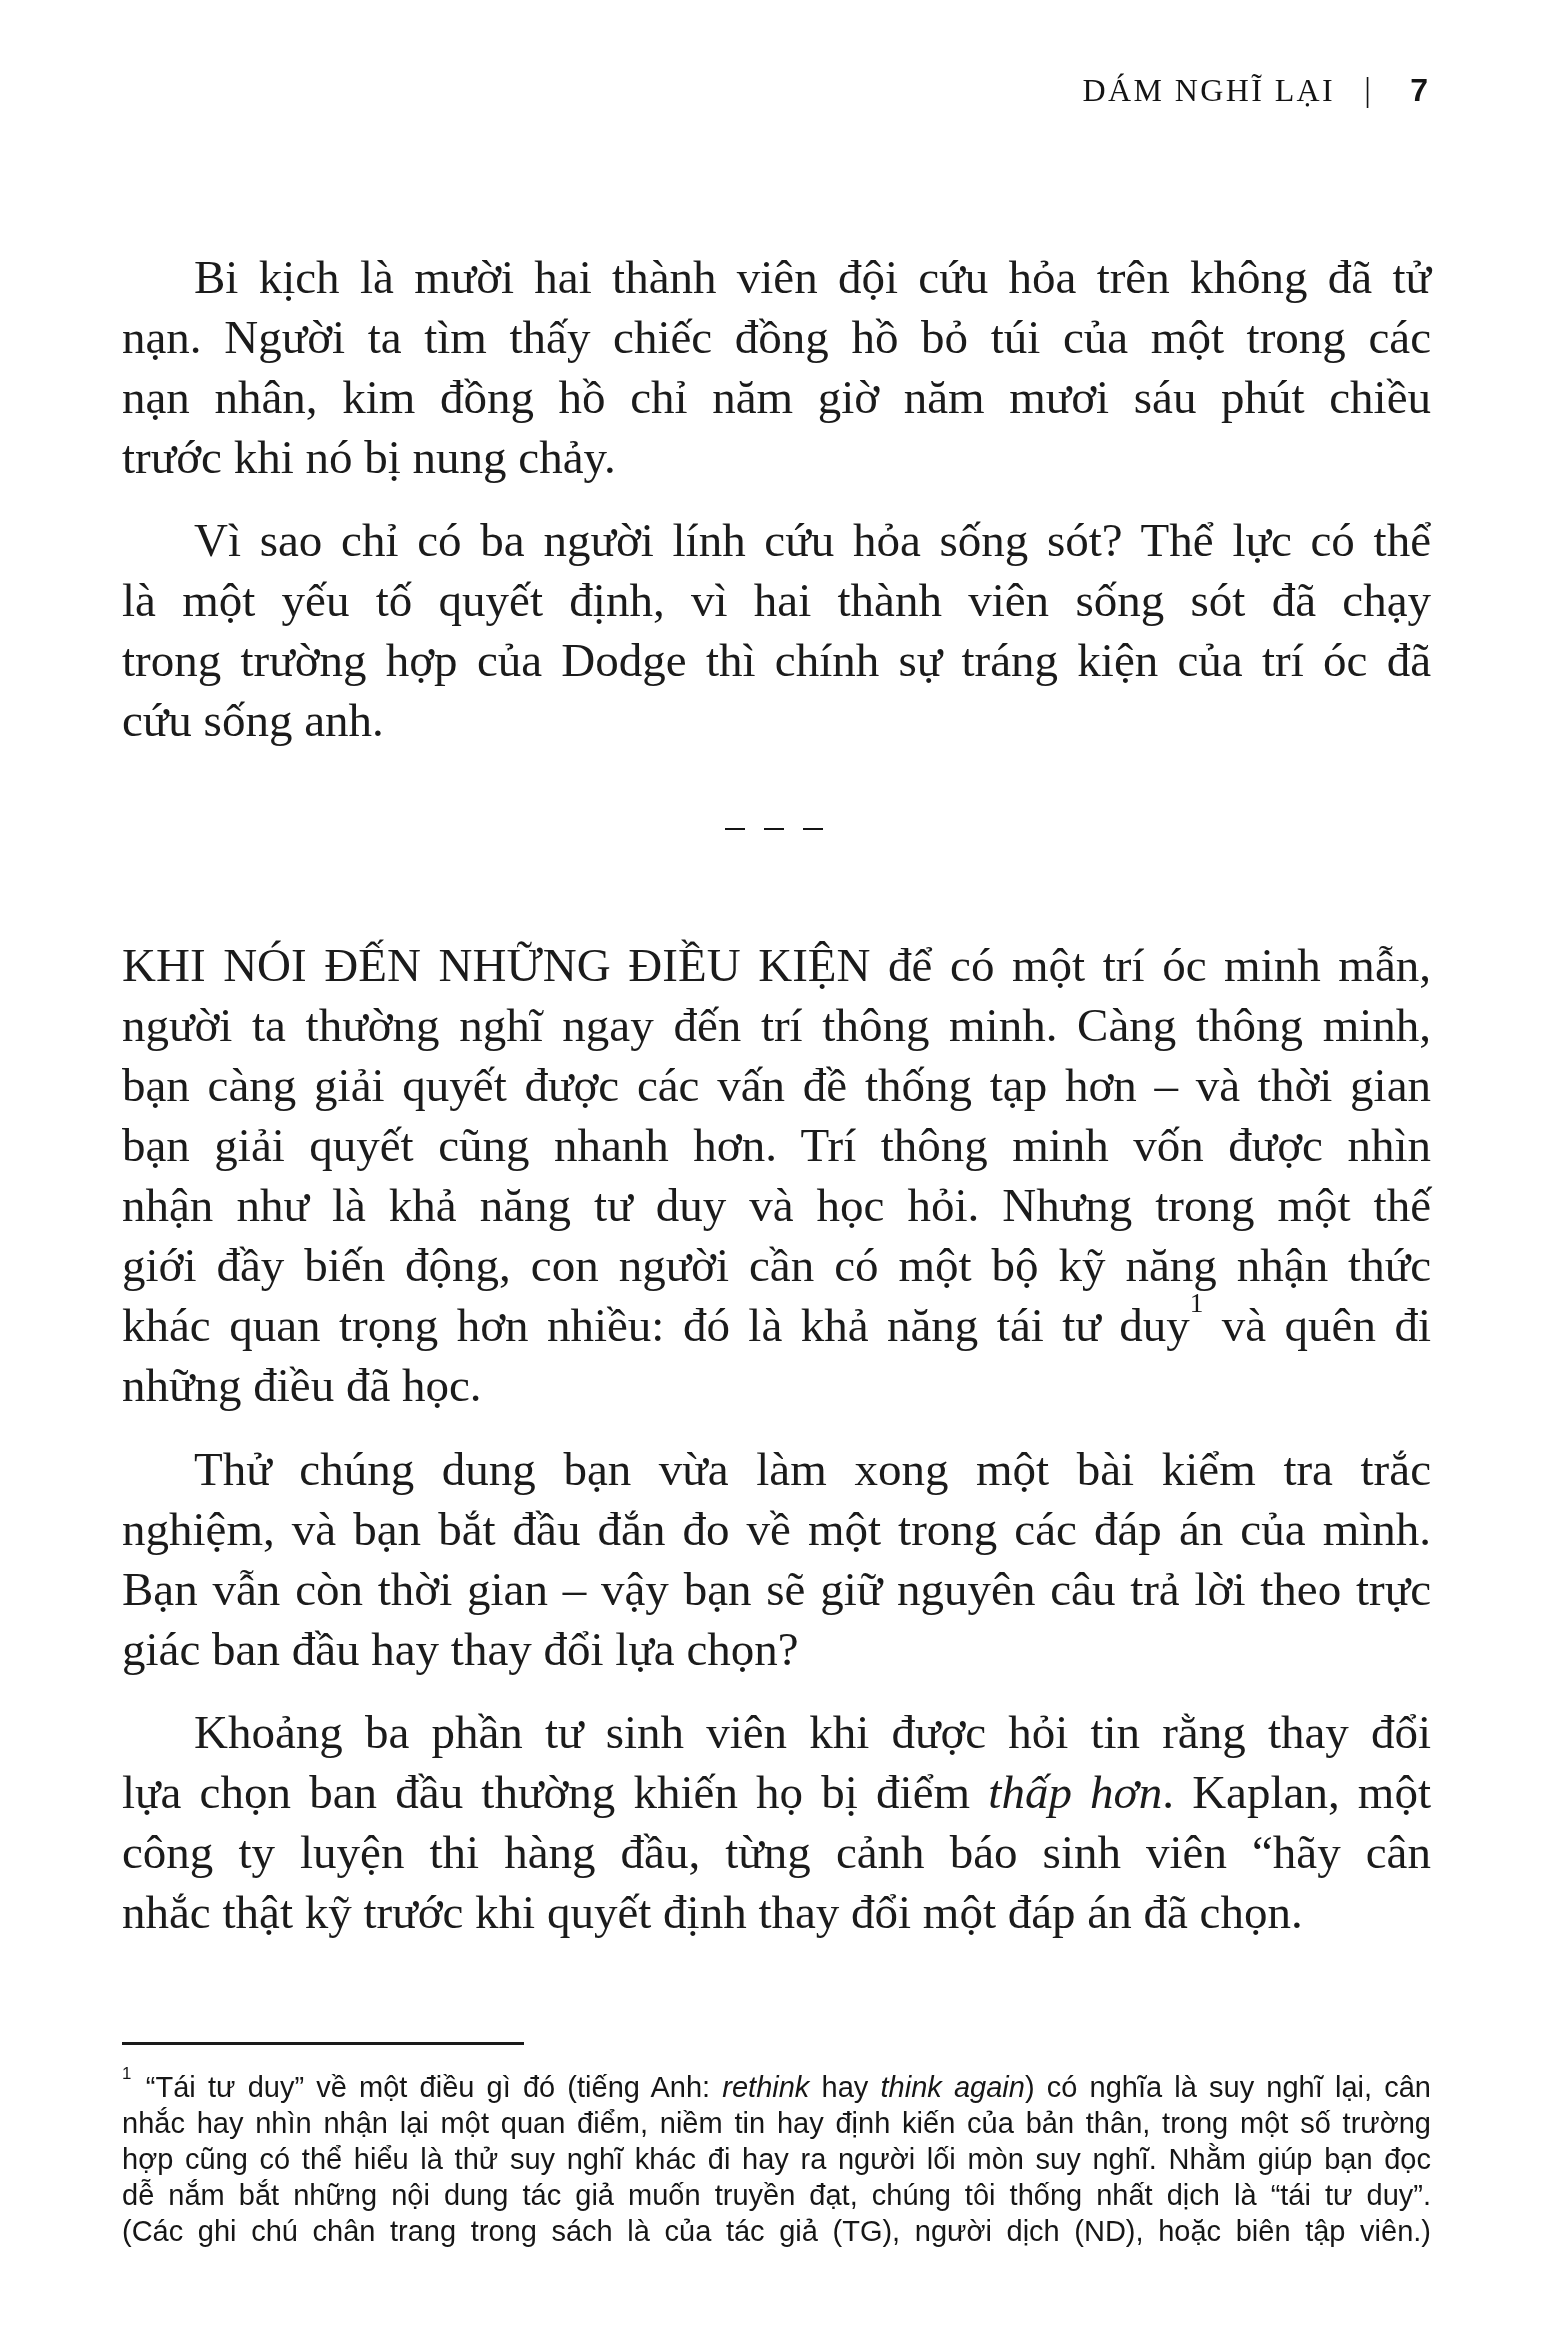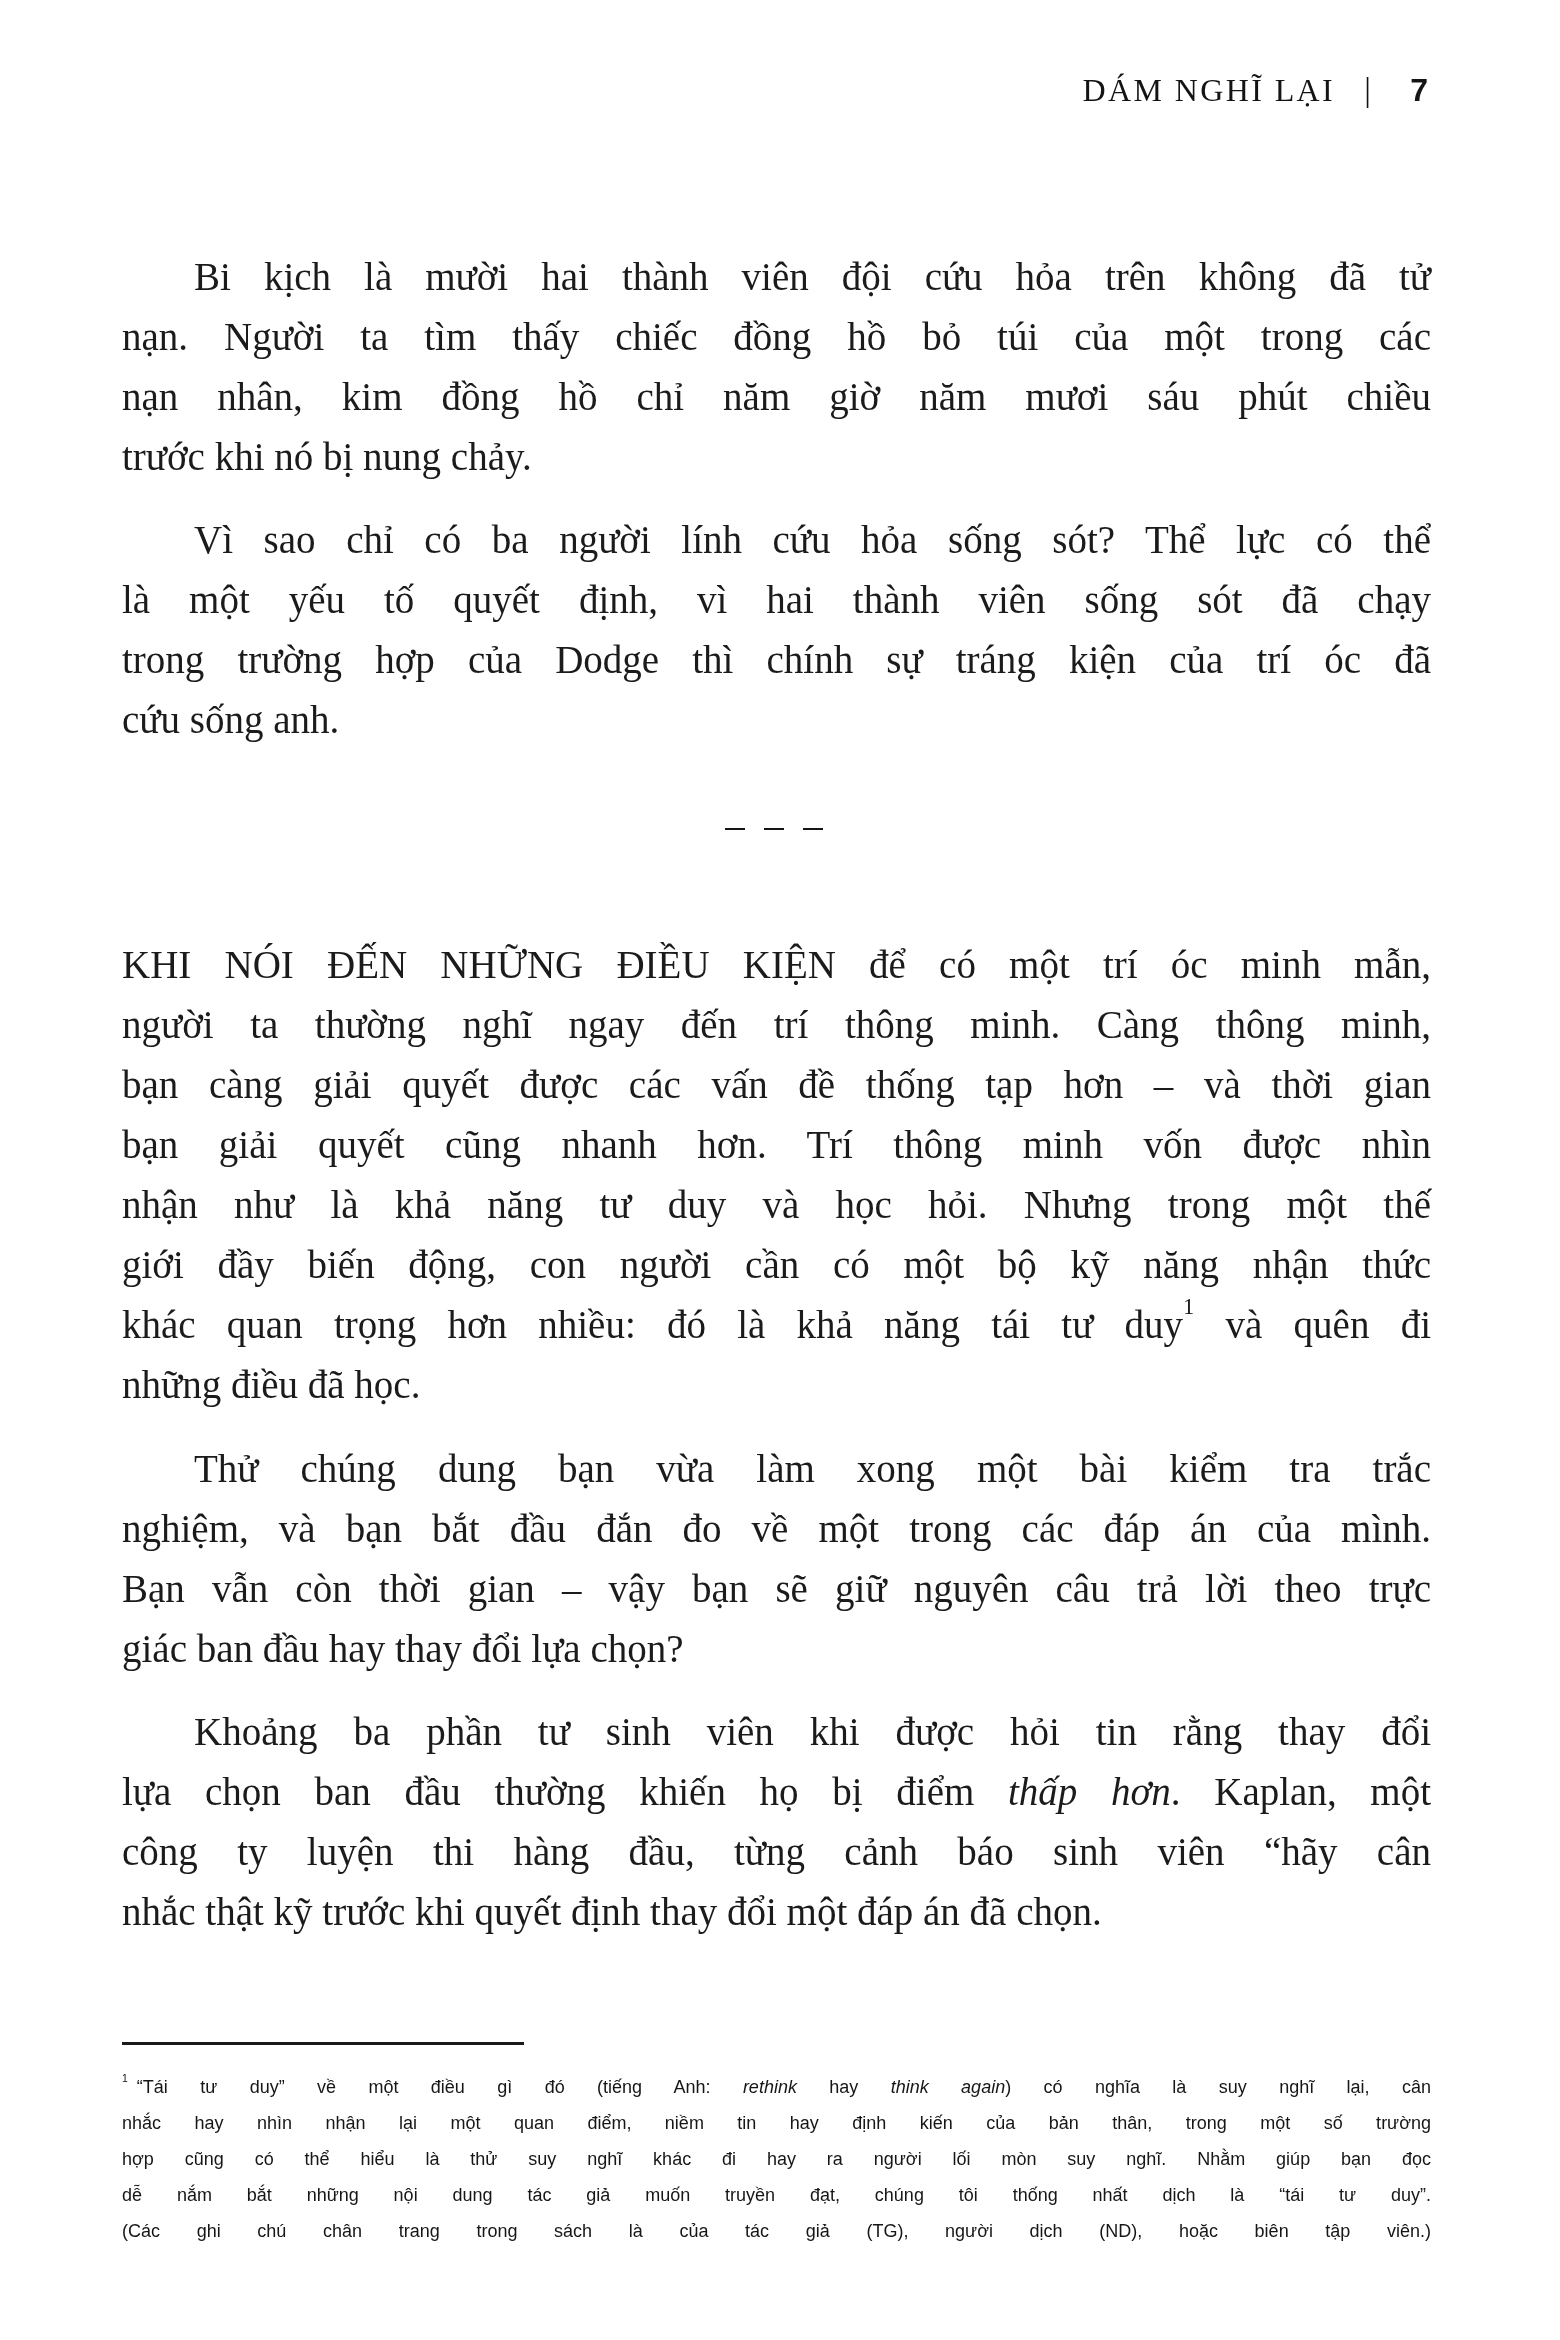--- a/index.html
+++ b/index.html
@@ -21,41 +21,41 @@
   .head-bar { margin: 0 37px 0 29px; font-size: 33px; font-weight: 400; }
   .page-number {
     font-family: "Liberation Sans", sans-serif;
     font-weight: 700; font-size: 32px; letter-spacing: 0;
   }
 
   
   .body-text { position: absolute; top: 247px; left: 122px; width: 1309px; }
   .para { margin: 0 0 23.4px 0; }
   .line {
-    font-size: 39px; line-height: 60px; height: 60px;
+    font-size: 47px; line-height: 60px; height: 60px;
     text-align: justify; text-align-last: justify;
     white-space: normal;
   }
   .line.last { text-align-last: auto; }
   .para.indent .line:first-child { text-indent: 72px; }
   .divider-block {
     height: 60px; line-height: 60px; margin: 45px 0 80px 0;
     text-align: center; font-size: 39px; letter-spacing: 4.9px; color: #141414;
   }
   sup { font-size: 0.58em; line-height: 0; position: relative; top: -0.45em; }
   i { font-style: italic; }
 
   
   .footnote {
     position: absolute; left: 122px; top: 2042px; width: 1309px;
     font-family: "Liberation Sans", sans-serif; color: #161616;
   }
   .footnote-rule { width: 402px; height: 2.9px; background: #1a1a1a; margin: 0 0 24.4px 0; }
   .footnote-line {
-    font-size: 18px; line-height: 36px; height: 36px;
+    font-size: 29px; line-height: 36px; height: 36px;
     text-align: justify; text-align-last: justify;
   }
 </style>
 </head>
 <body>
 
 <div class="page">
 
   <header class="running-head">
     <span class="book-title">DÁM NGHĨ LẠI</span>

